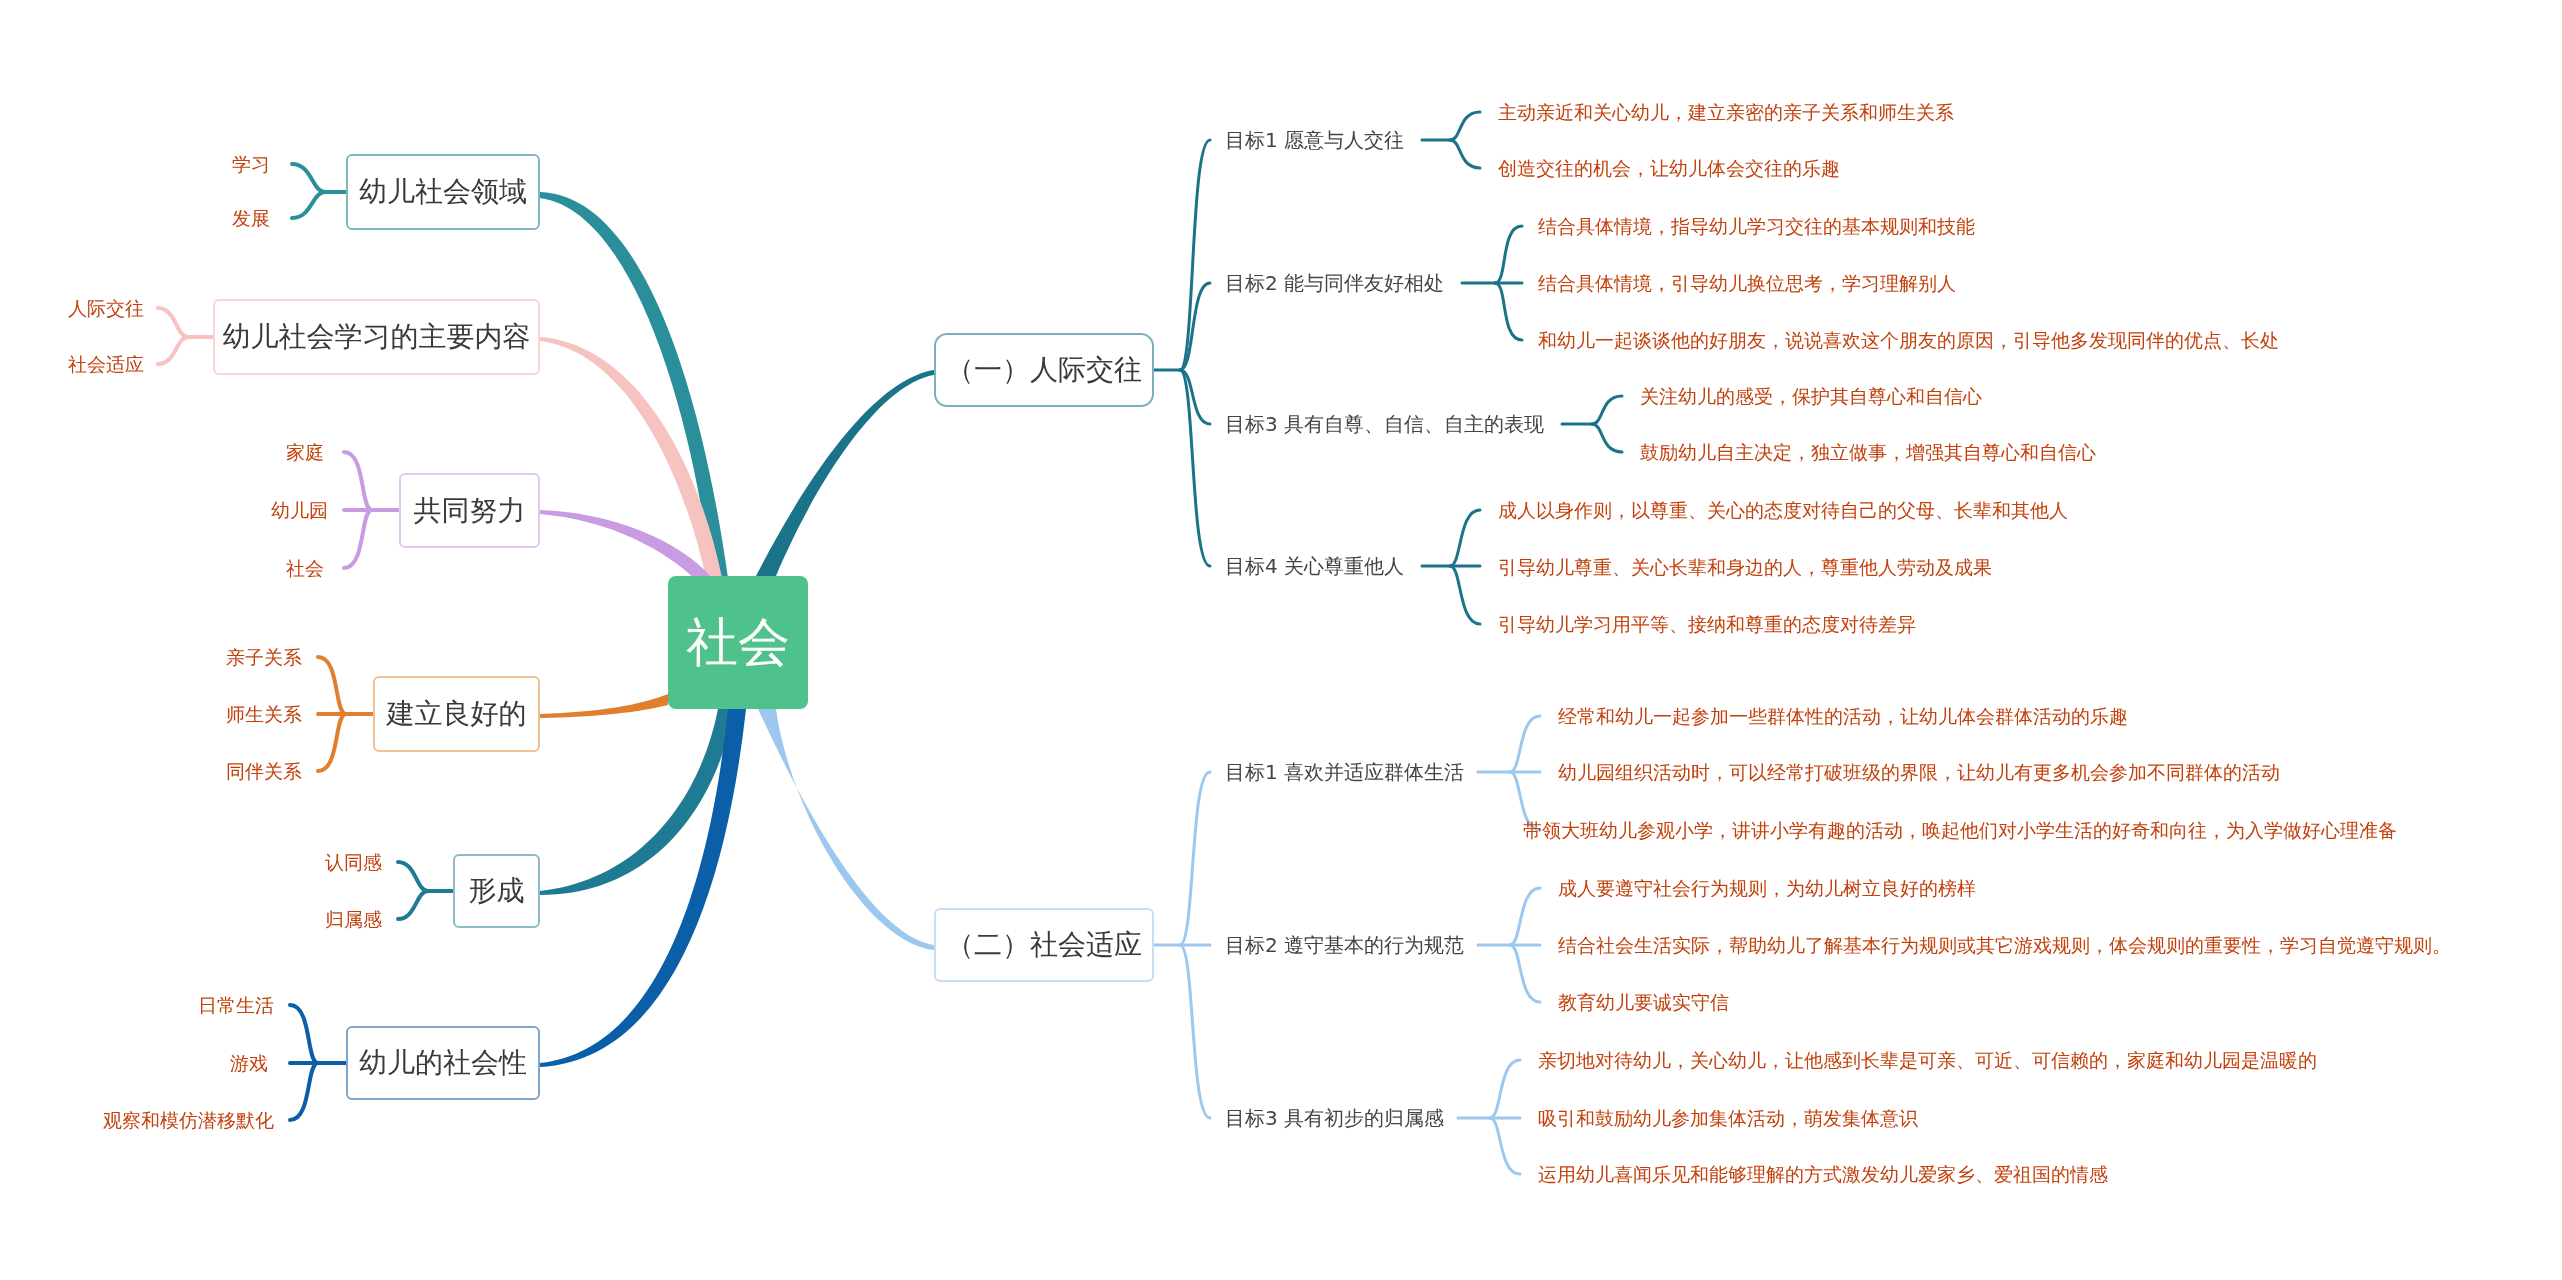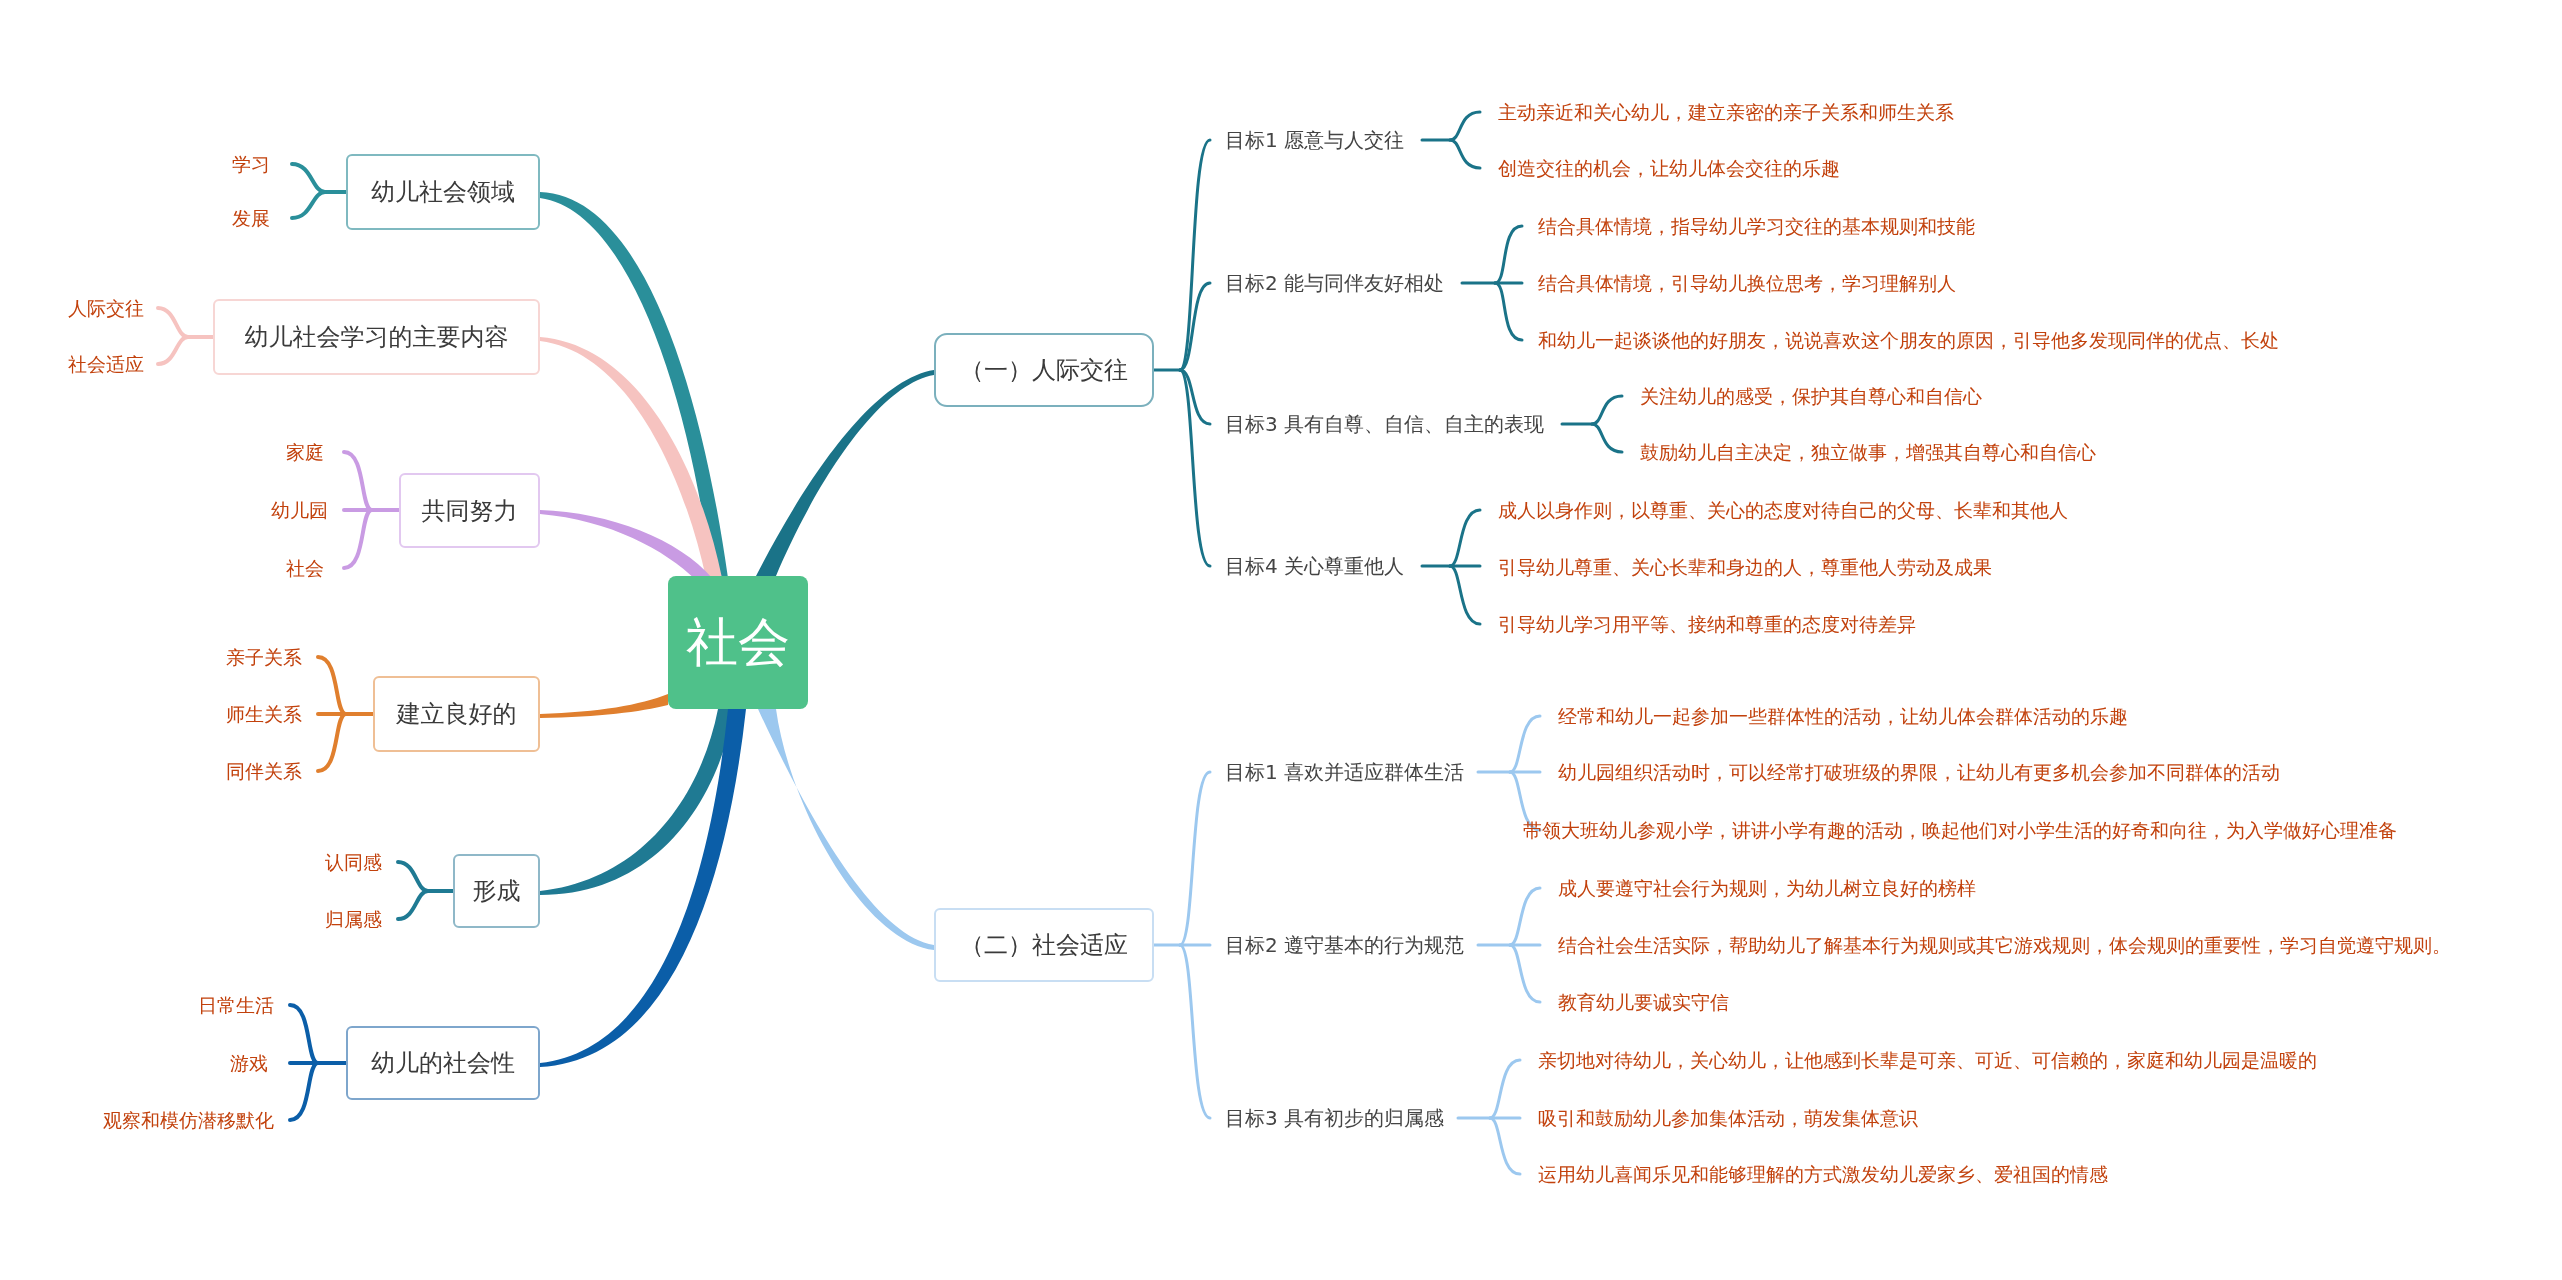--- a/index.html
+++ b/index.html
@@ -2,21 +2,21 @@
 <html><head>
 <meta charset="utf-8">
 <style>
   html, body { margin:0; padding:0; background:#ffffff; }
   body { width:2562px; height:1280px; position:relative; overflow:hidden;
          font-family:"DejaVu Sans","Liberation Sans",sans-serif; color:#333; }
   svg.links { position:absolute; left:0; top:0; width:2562px; height:1280px; }
   .node { position:absolute; box-sizing:border-box; background:#fff; border-radius:6px;
           display:flex; align-items:center; justify-content:center; white-space:nowrap; }
   .root { background:#4fc18a; color:#fff; font-size:52px; border-radius:8px; }
-  .l1 { font-size:24px; color:#3a3a3a; border:2px solid; }
+  .l1 { font-size:28px; color:#3a3a3a; border:2px solid; }
   .leaf { position:absolute; font-size:19px; color:#c2410c; white-space:nowrap; line-height:24px; }
   .goal { position:absolute; font-size:20px; color:#444; white-space:nowrap; line-height:26px; }
 </style>
 </head>
 <body>
 
 <svg class="links" viewBox="0 0 2562 1280">
 
   <path d="M540,192 C640,195 700,380 728,578 L712,578 C690,400 630,210 540,198 Z" fill="#2a8f9a"></path>
   <path d="M540,337 C640,345 700,470 722,578 L706,578 C685,480 630,352 540,341 Z" fill="#f6c3c0"></path>

